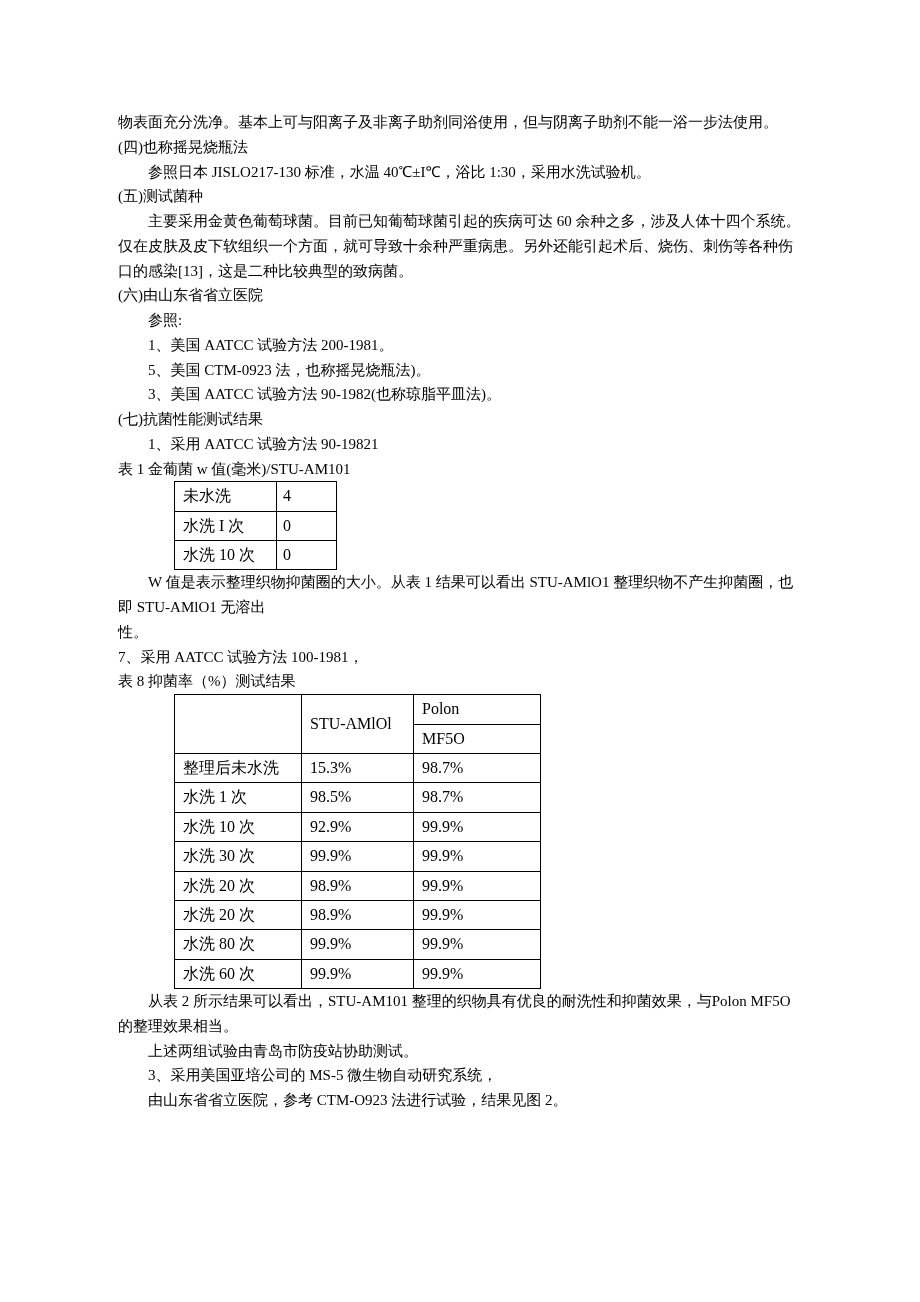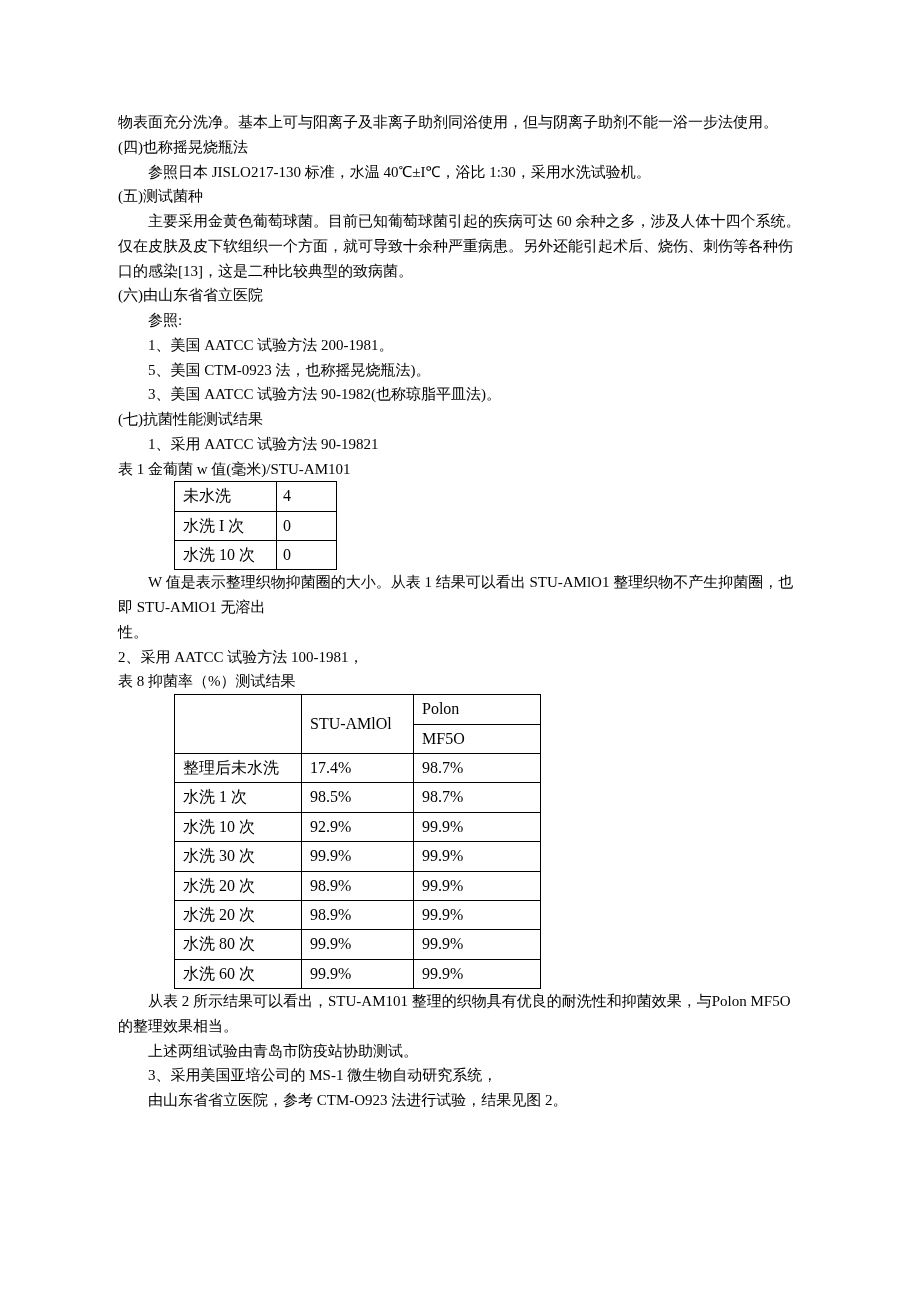--- a/index.html
+++ b/index.html
@@ -59,36 +59,36 @@
   </tr>
   <tr>
     <td>水洗 10 次</td>
     <td>0</td>
   </tr>
 </tbody>
   </table>
 
 <p class="indent">W 值是表示整理织物抑菌圈的大小。从表 1 结果可以看出 STU-AMlO1 整理织物不产生抑菌圈，也即 STU-AMlO1 无溶出</p>
 <p>性。</p>
-<p>2、采用 AATCC 试验方法 100-1981，</p>
+<p>7、采用 AATCC 试验方法 100-1981，</p>
 <p>表 8   抑菌率（%）测试结果</p>
 
 <table class="t2">
   <tbody>
       <tr>
     <td rowspan="2"></td>
     <td rowspan="2">STU-AMlOl</td>
     <td>Polon</td>
   </tr>
   <tr>
     <td>MF5O</td>
   </tr>
   <tr>
     <td>整理后未水洗</td>
-    <td>17.4%</td>
+    <td>15.3%</td>
     <td>98.7%</td>
   </tr>
   <tr>
     <td>水洗 1 次</td>
     <td>98.5%</td>
     <td>98.7%</td>
   </tr>
   <tr>
     <td>水洗 10 次</td>
     <td>92.9%</td>
@@ -117,14 +117,14 @@
   <tr>
     <td>水洗 60 次</td>
     <td>99.9%</td>
     <td>99.9%</td>
   </tr>
 </tbody>
   </table>
 
 <p class="indent">从表 2 所示结果可以看出，STU-AM101 整理的织物具有优良的耐洗性和抑菌效果，与Polon MF5O 的整理效果相当。</p>
 <p class="indent">上述两组试验由青岛市防疫站协助测试。</p>
-<p class="indent">3、采用美国亚培公司的 MS-1 微生物自动研究系统，</p>
+<p class="indent">3、采用美国亚培公司的 MS-5 微生物自动研究系统，</p>
 <p class="indent">由山东省省立医院，参考 CTM-O923 法进行试验，结果见图 2。</p>
 
 </body></html>

